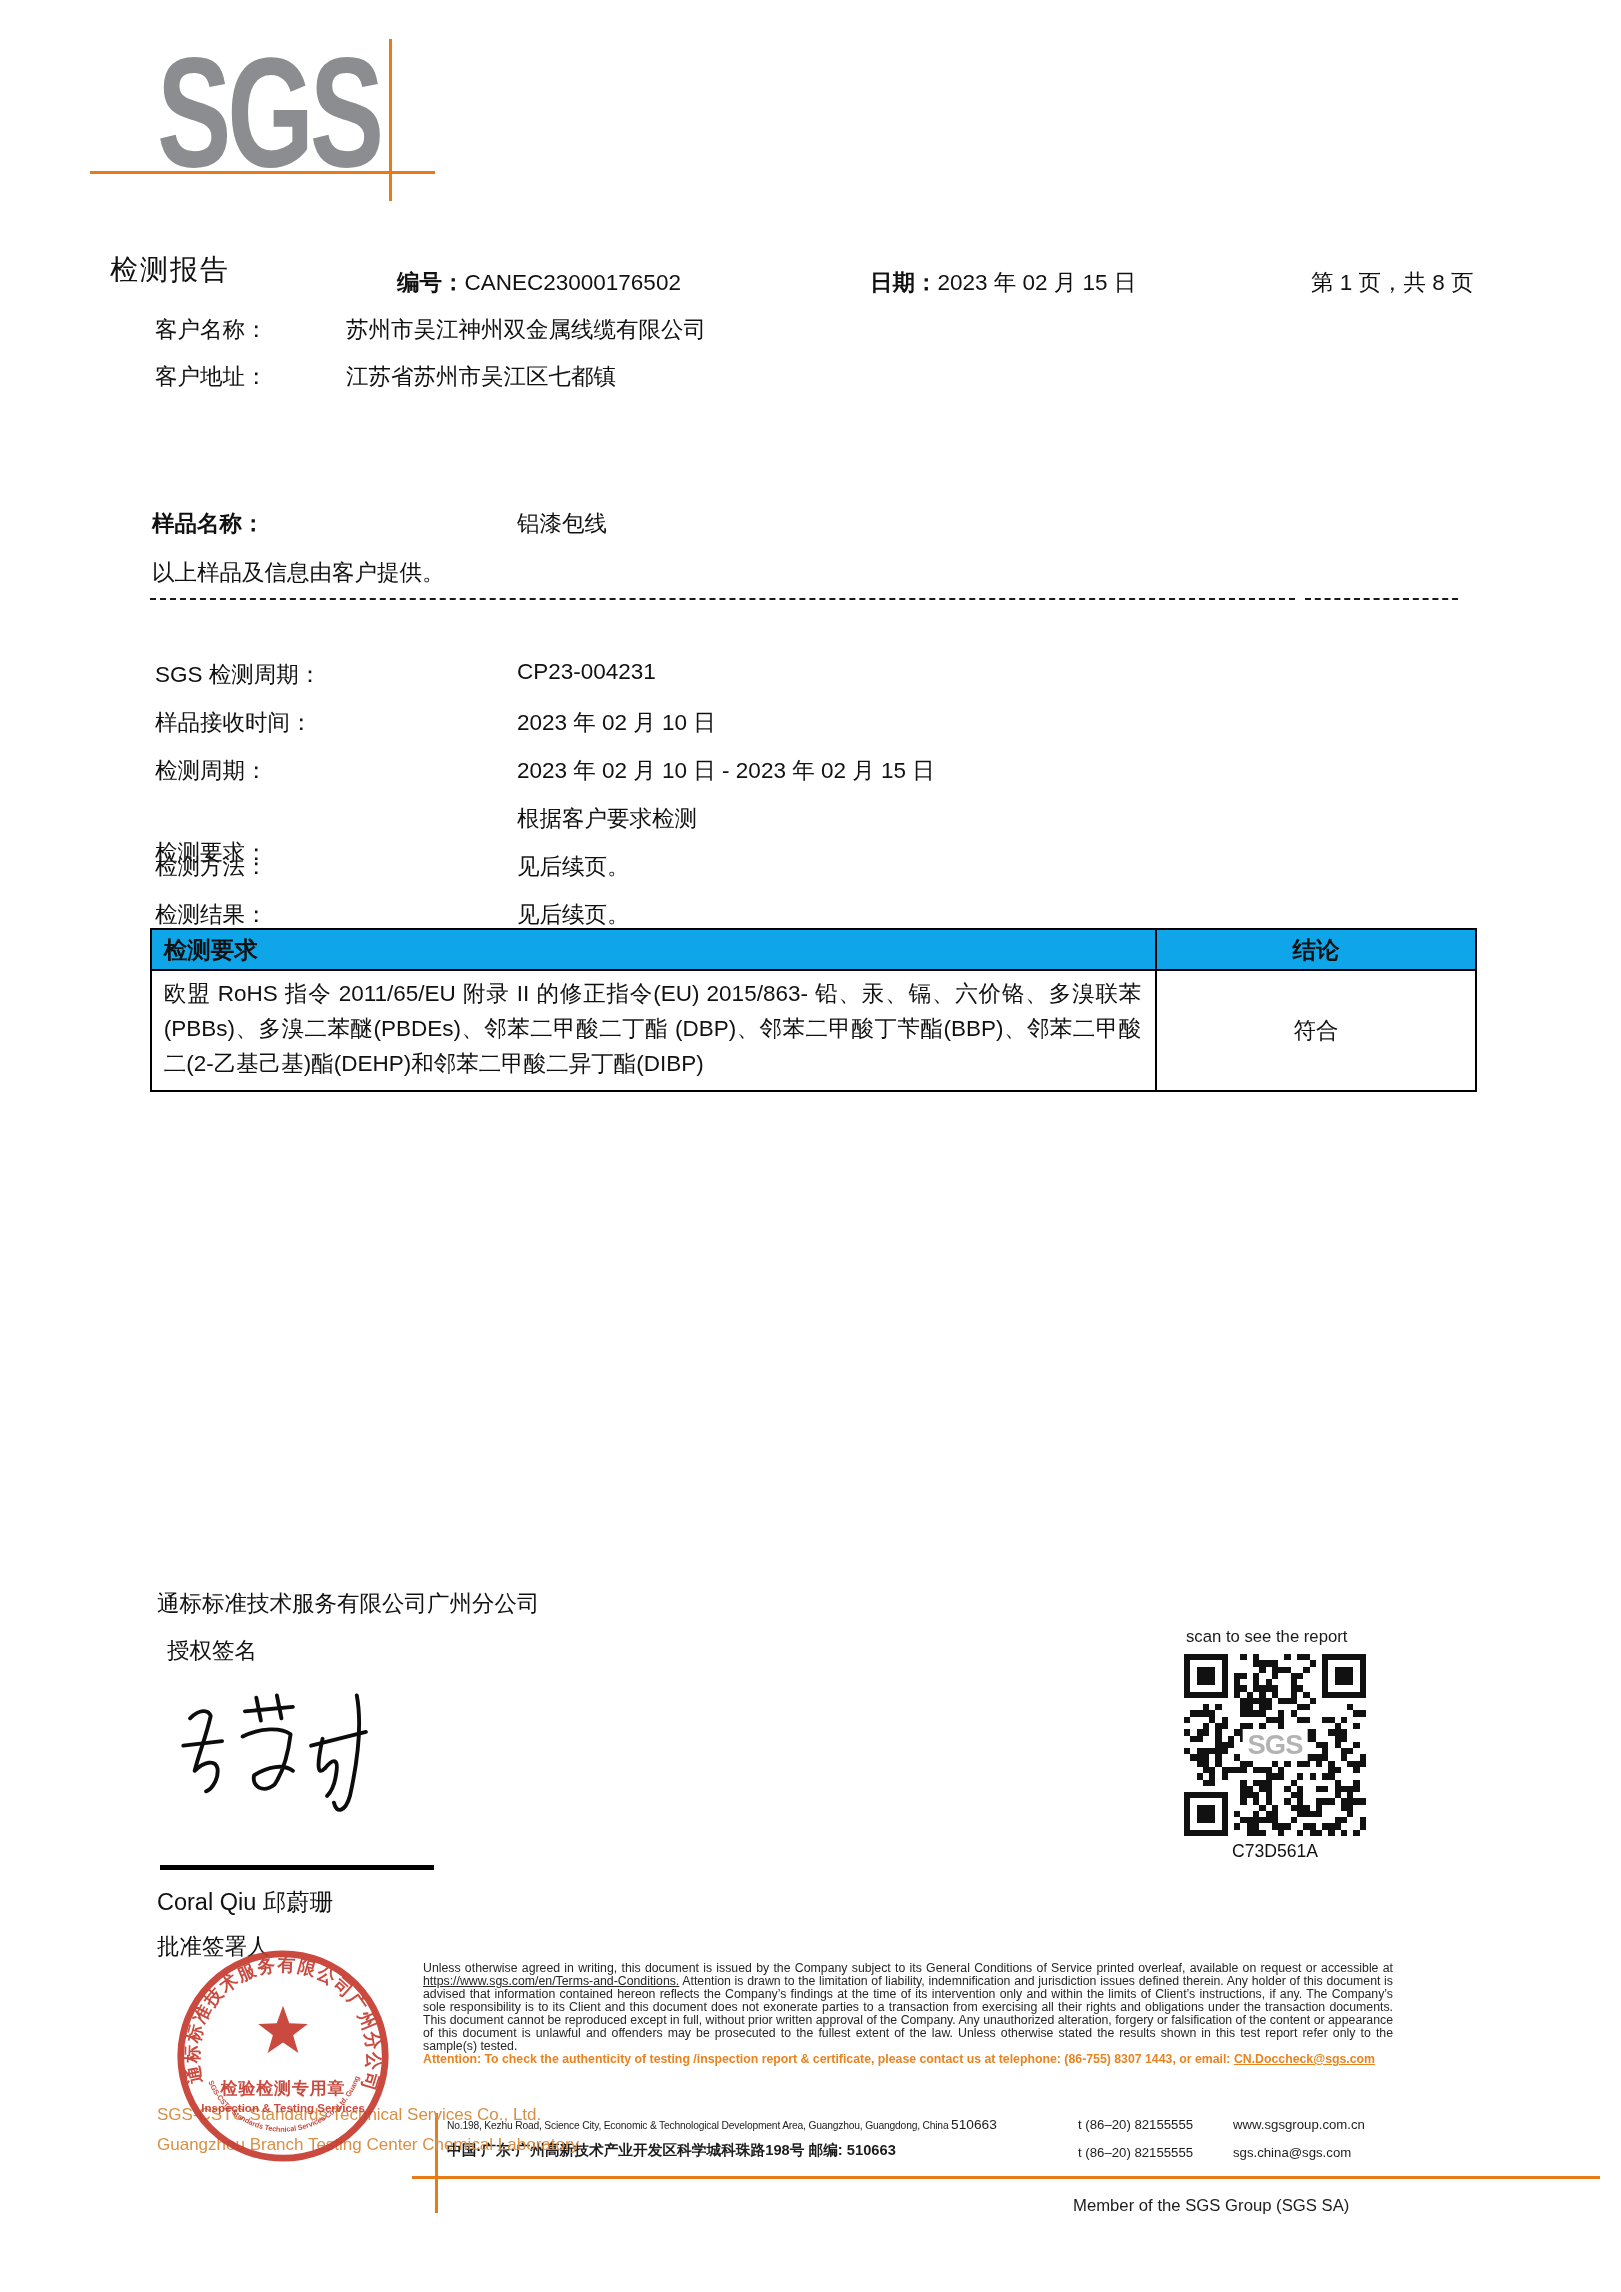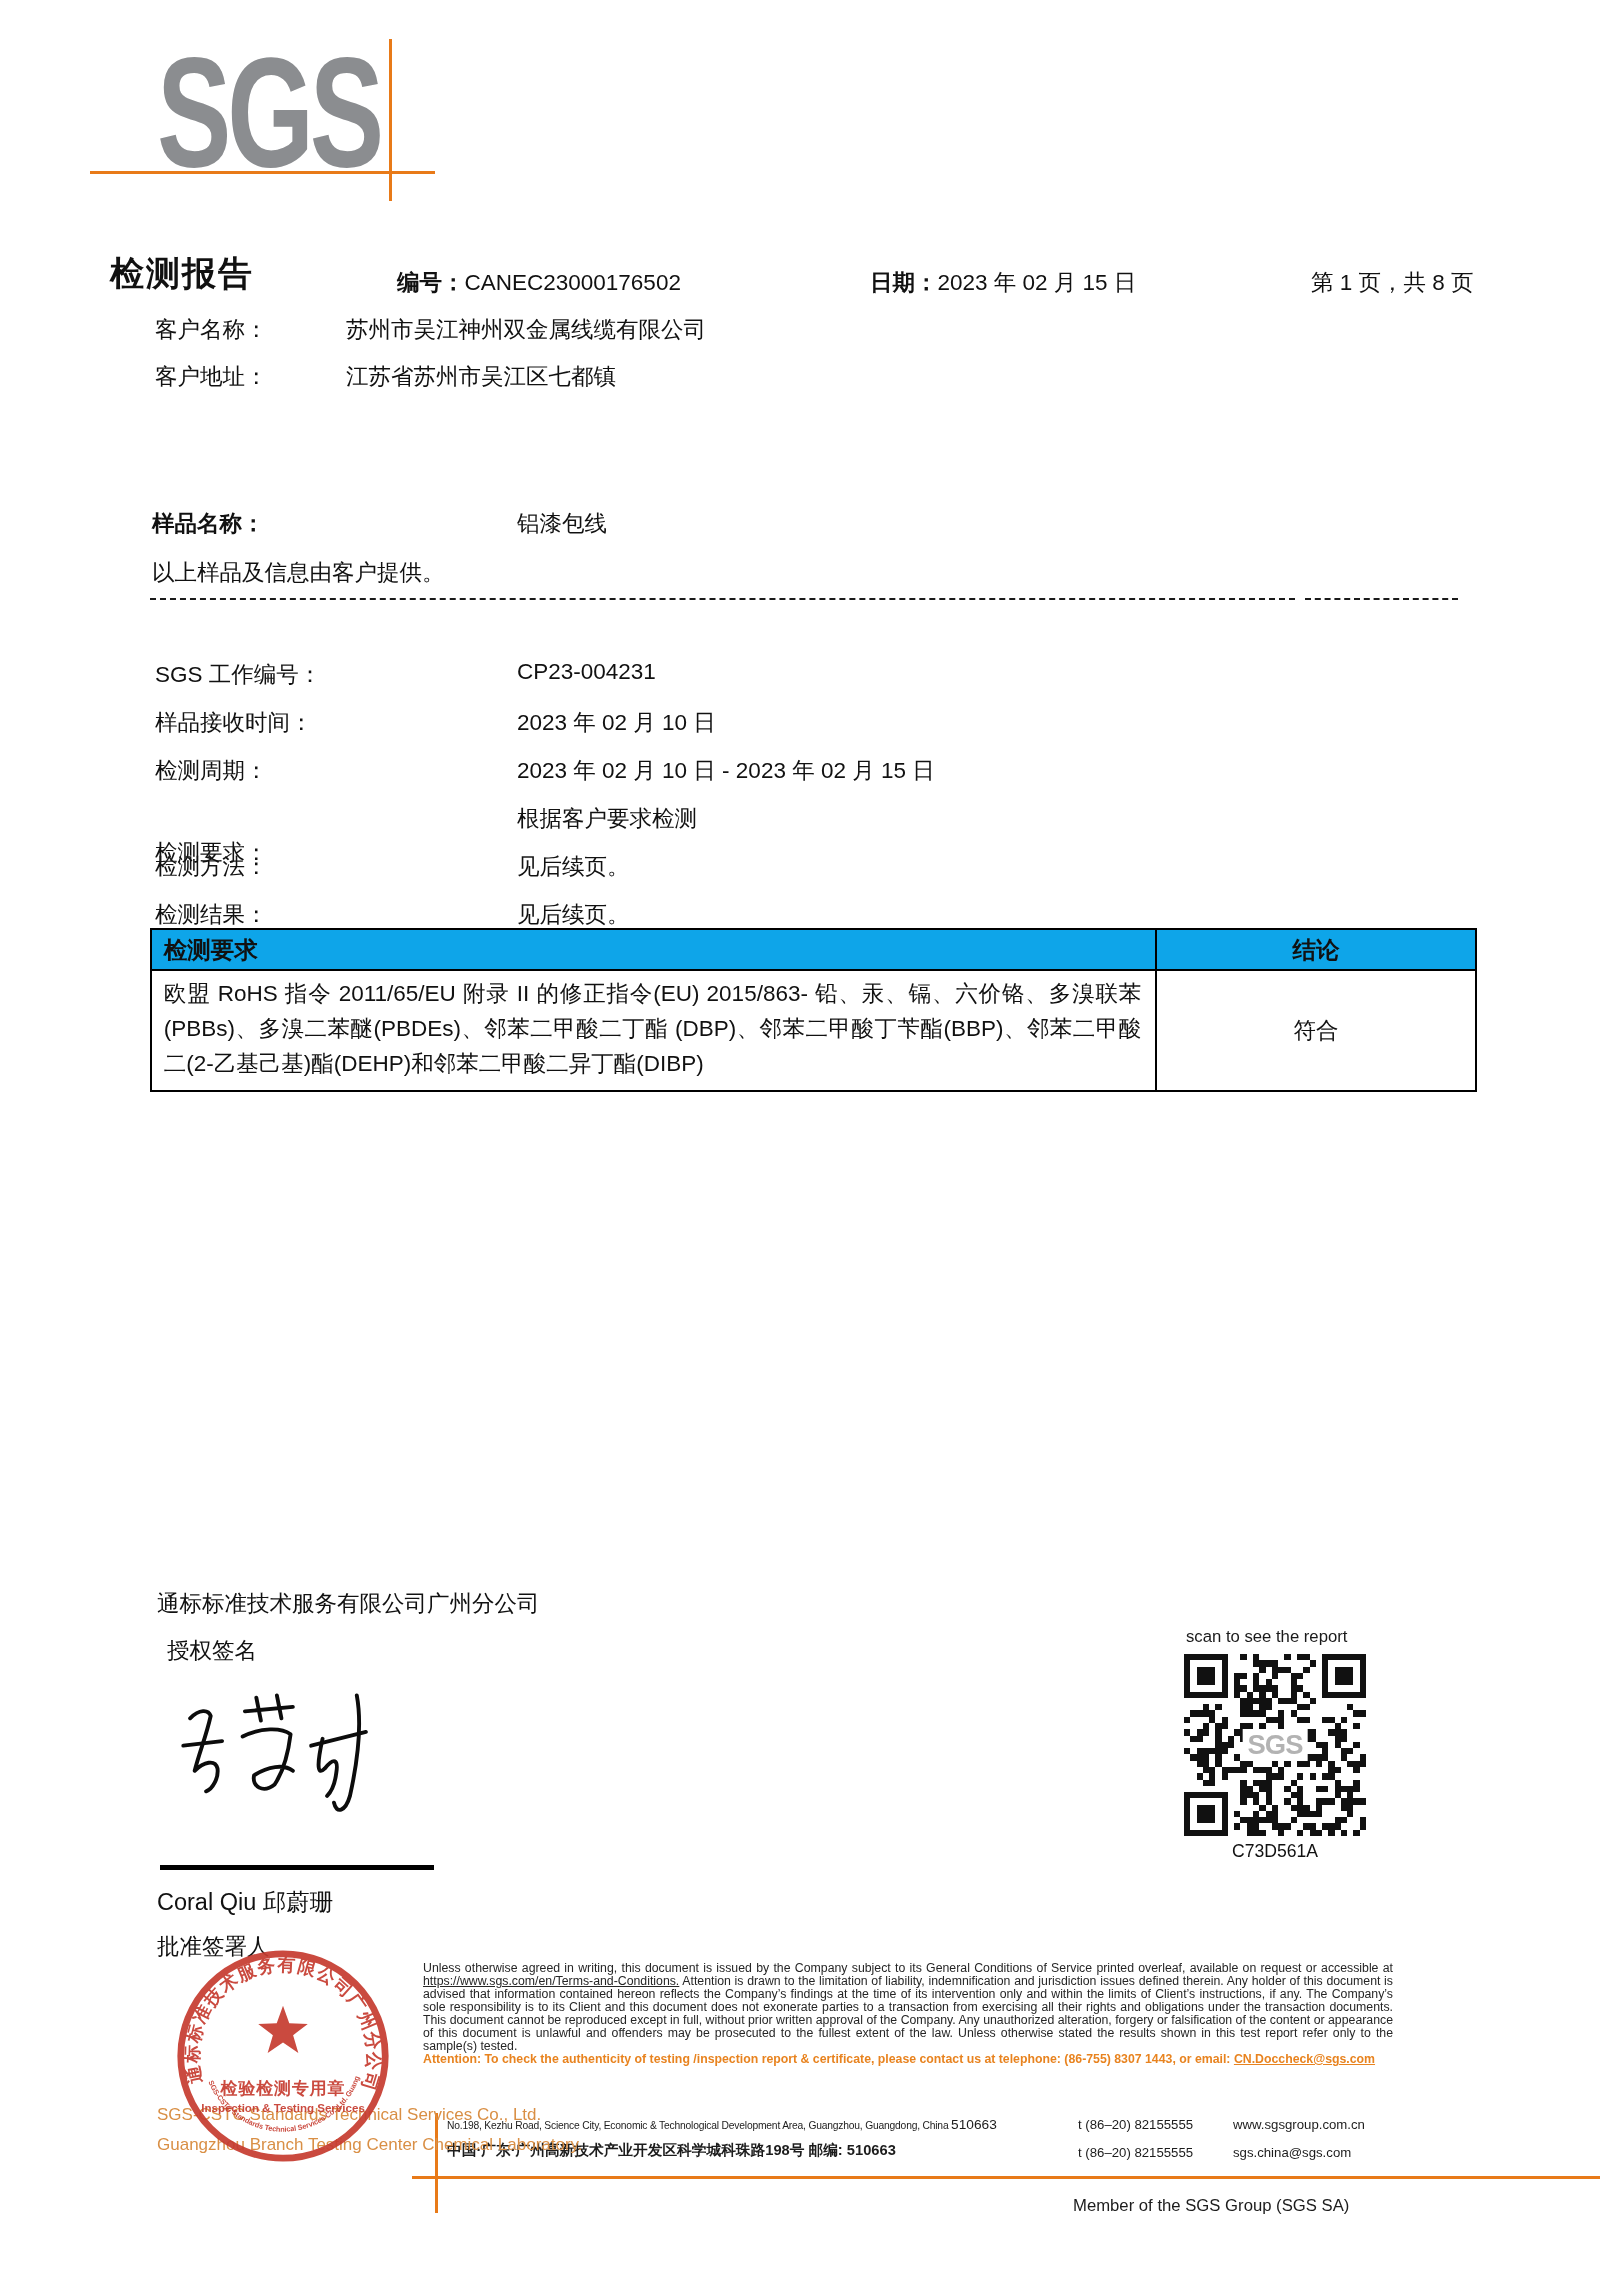--- a/index.html
+++ b/index.html
@@ -10,21 +10,21 @@
   }
   .abs{position:absolute;}
   
   .logo-text{
     left:157px;top:35px;font-size:155px;font-weight:bold;color:#8b8d90;
     letter-spacing:-5.9px;line-height:1;transform:scaleX(.72);transform-origin:left top;
   }
   .logo-hline{left:90px;top:171px;width:345px;height:2.9px;background:#e87a18;}
   .logo-vline{left:389px;top:39px;width:2.9px;height:162px;background:#e87a18;}
   
-  .doc-title{left:110px;top:251px;font-size:34px;font-weight:bold;letter-spacing:2px;}
+  .doc-title{left:110px;top:251px;font-size:28px;font-weight:normal;letter-spacing:2px;}
   .hdr{font-size:22.5px;top:267px;white-space:nowrap;}
   .hdr b{font-weight:bold;}
   
   .lbl{font-size:22.5px;white-space:nowrap;}
   .val{font-size:22.5px;white-space:nowrap;}
   
   .dashes{left:150px;top:598px;display:flex;gap:9.8px;}
   .dash-seg{border-top:2px dashed #1a1a1a;height:0;}
   
   .rtable{
@@ -99,21 +99,21 @@
 
   <div class="abs lbl" style="left:152px;top:508px;font-weight:bold;">样品名称：</div>
   <div class="abs val" style="left:517px;top:508px;">铝漆包线</div>
   <div class="abs lbl" style="left:152px;top:557px;">以上样品及信息由客户提供。</div>
 
   <div class="abs dashes">
     <div class="dash-seg" style="width:1145px;"></div>
     <div class="dash-seg" style="width:153px;"></div>
   </div>
 
-  <div class="abs lbl" style="left:155px;top:659px;">SGS 工作编号：</div>
+  <div class="abs lbl" style="left:155px;top:659px;">SGS 检测周期：</div>
   <div class="abs val" style="left:517px;top:659px;">CP23-004231</div>
   <div class="abs lbl" style="left:155px;top:707px;">样品接收时间：</div>
   <div class="abs val" style="left:517px;top:707px;">2023 年 02 月 10 日</div>
   <div class="abs lbl" style="left:155px;top:755px;">检测周期：</div>
   <div class="abs val" style="left:517px;top:755px;">2023 年 02 月 10 日 - 2023 年 02 月 15 日</div>
   <div class="abs lbl" style="left:155px;top:803px;margin-top:34px;">检测要求：</div>
   <div class="abs val" style="left:517px;top:803px;">根据客户要求检测</div>
   <div class="abs lbl" style="left:155px;top:851px;">检测方法：</div>
   <div class="abs val" style="left:517px;top:851px;">见后续页。</div>
   <div class="abs lbl" style="left:155px;top:899px;">检测结果：</div>

